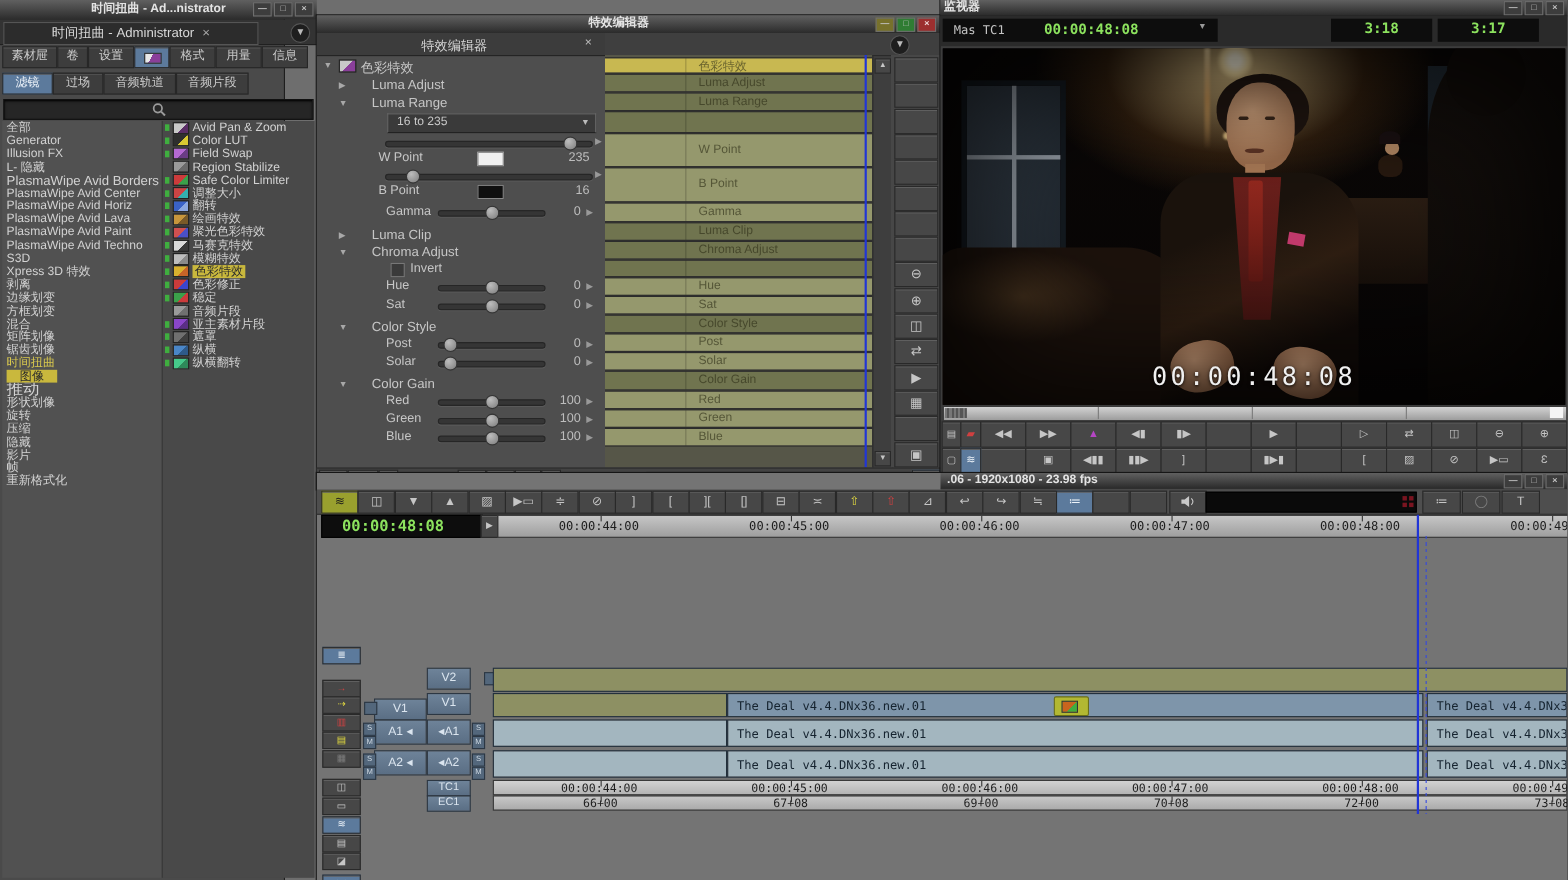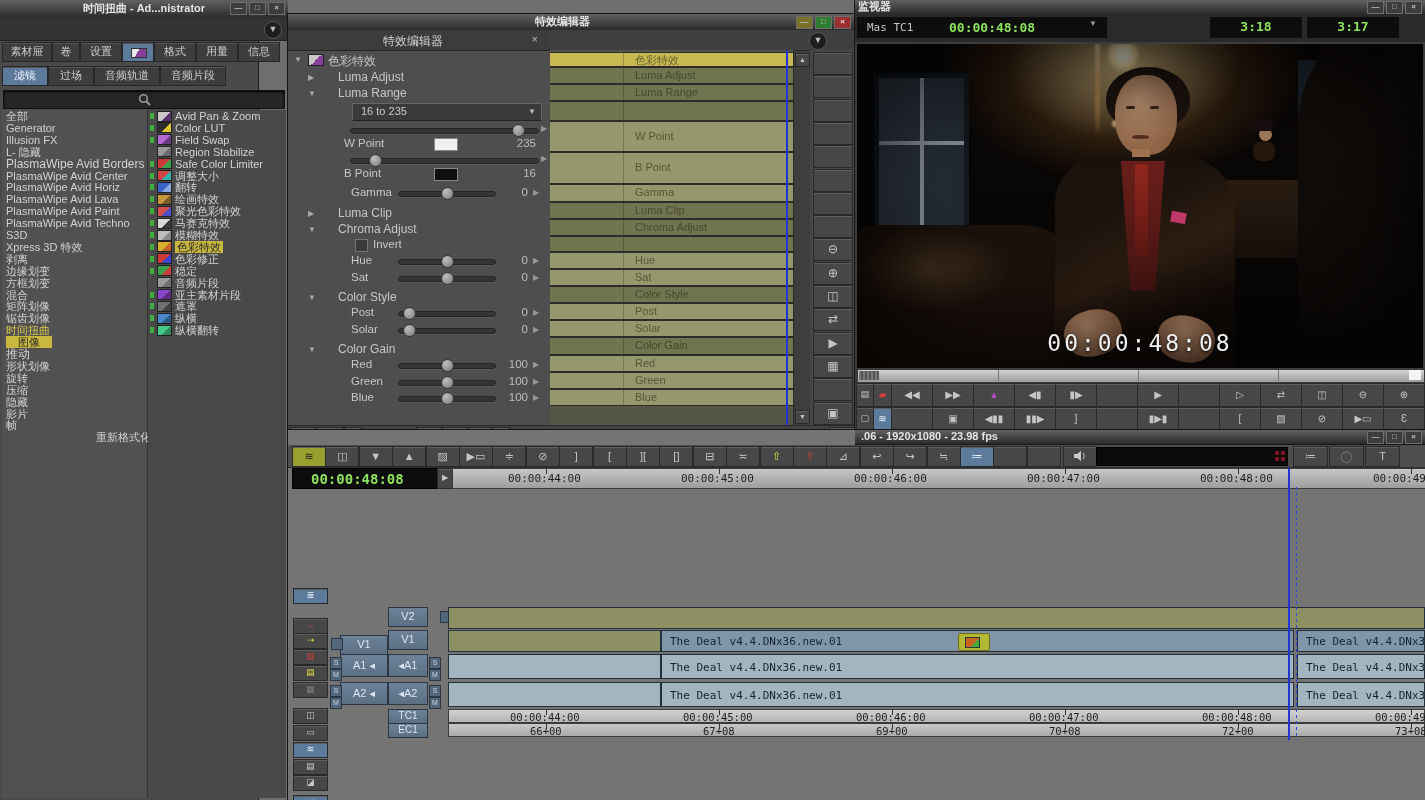--- a/index.html
+++ b/index.html
@@ -50,20 +50,25 @@
   <div class="abs win" id="projWin" style="left:0;top:0;width:258px;height:800px;">
     <div class="abs tbar" style="left:0;top:0;width:288px;height:18px;text-align:center;line-height:17px;">
       <span>时间扭曲 - Ad...nistrator</span>
       <span class="winbtns">
         <span class="winbtn">—</span>
         <span class="winbtn">□</span>
         <span class="winbtn">×</span>
       </span>
     </div>
     <div class="abs" style="left:0;top:18px;width:288px;height:22px;background:#333;border-bottom:1px solid #202020;">
+      <div class="abs" style="left:3px;top:2px;width:230px;height:19px;background:#2c2c2c;border:1px solid #555;
+           text-align:center;line-height:18px;font-size:12px;color:#d8d8d8;">
+        <span>时间扭曲 - Administrator</span>
+        <span style="color:#aaa;margin-left:4px;">×</span>
+      </div>
       <div class="abs" style="right:6px;top:3px;width:16px;height:16px;border-radius:50%;background:#1e1e1e;
            color:#bbb;text-align:center;line-height:15px;font-size:9px;border:1px solid #555;">▼</div>
     </div>
     <div class="abs" id="projMainTabs" style="left:2px;top:42px;width:284px;height:20px;">
         <div class="abs tab" style="left: 0px; top: 0px; width: 48px; height: 18px; line-height: 17px; font-size: 11px;">素材屉</div>
         <div class="abs tab" style="left: 50px; top: 0px; width: 26px; height: 18px; line-height: 17px; font-size: 11px;">卷</div>
         <div class="abs tab" style="left: 78px; top: 0px; width: 40px; height: 18px; line-height: 17px; font-size: 11px;">设置</div>
         <div class="abs tab hl-blu" style="left: 120px; top: 0px; width: 30px; height: 18px; line-height: 17px; font-size: 11px;">
           <div class="abs" style="left: 8px; top: 5px; width: 14px; height: 8px; background: linear-gradient(120deg, rgb(232, 232, 232) 40%, rgb(138, 63, 154) 40%); border: 1px solid rgb(51, 51, 51);"></div>
         </div>
@@ -98,28 +103,28 @@
         <div class="abs" style="left: 0px; top: 119px; width: 145px; height: 12px; line-height: 12px; padding-left: 4px; white-space: nowrap; overflow: hidden; font-size: 11px; color: rgb(210, 210, 210);">S3D</div>
         <div class="abs" style="left: 0px; top: 130.9px; width: 145px; height: 12px; line-height: 12px; padding-left: 4px; white-space: nowrap; overflow: hidden; font-size: 11px; color: rgb(210, 210, 210);">Xpress 3D 特效</div>
         <div class="abs" style="left: 0px; top: 142.8px; width: 145px; height: 12px; line-height: 12px; padding-left: 4px; white-space: nowrap; overflow: hidden; font-size: 11px; color: rgb(210, 210, 210);">剥离</div>
         <div class="abs" style="left: 0px; top: 154.7px; width: 145px; height: 12px; line-height: 12px; padding-left: 4px; white-space: nowrap; overflow: hidden; font-size: 11px; color: rgb(210, 210, 210);">边缘划变</div>
         <div class="abs" style="left: 0px; top: 166.6px; width: 145px; height: 12px; line-height: 12px; padding-left: 4px; white-space: nowrap; overflow: hidden; font-size: 11px; color: rgb(210, 210, 210);">方框划变</div>
         <div class="abs" style="left: 0px; top: 178.5px; width: 145px; height: 12px; line-height: 12px; padding-left: 4px; white-space: nowrap; overflow: hidden; font-size: 11px; color: rgb(210, 210, 210);">混合</div>
         <div class="abs" style="left: 0px; top: 190.4px; width: 145px; height: 12px; line-height: 12px; padding-left: 4px; white-space: nowrap; overflow: hidden; font-size: 11px; color: rgb(210, 210, 210);">矩阵划像</div>
         <div class="abs" style="left: 0px; top: 202.3px; width: 145px; height: 12px; line-height: 12px; padding-left: 4px; white-space: nowrap; overflow: hidden; font-size: 11px; color: rgb(210, 210, 210);">锯齿划像</div>
         <div class="abs" style="left: 0px; top: 214.2px; width: 145px; height: 12px; line-height: 12px; padding-left: 4px; white-space: nowrap; overflow: hidden; font-size: 11px; color: rgb(216, 200, 78);">时间扭曲</div>
         <div class="abs" style="left: 0px; top: 226.1px; width: 145px; height: 12px; line-height: 12px; padding-left: 4px; white-space: nowrap; overflow: hidden; font-size: 11px; color: rgb(210, 210, 210);"><div style="display: inline-block; background: rgb(201, 184, 61); color: rgb(44, 44, 44); padding: 0px 12px;">图像</div></div>
-        <div class="abs" style="left: 0px; top: 238px; width: 145px; height: 12px; line-height: 12px; padding-left: 4px; white-space: nowrap; overflow: hidden; font-size: 12px; color: rgb(210, 210, 210);">推动</div>
+        <div class="abs" style="left: 0px; top: 238px; width: 145px; height: 12px; line-height: 12px; padding-left: 4px; white-space: nowrap; overflow: hidden; font-size: 15px; color: rgb(210, 210, 210);">推动</div>
         <div class="abs" style="left: 0px; top: 249.9px; width: 145px; height: 12px; line-height: 12px; padding-left: 4px; white-space: nowrap; overflow: hidden; font-size: 11px; color: rgb(210, 210, 210);">形状划像</div>
         <div class="abs" style="left: 0px; top: 261.8px; width: 145px; height: 12px; line-height: 12px; padding-left: 4px; white-space: nowrap; overflow: hidden; font-size: 11px; color: rgb(210, 210, 210);">旋转</div>
         <div class="abs" style="left: 0px; top: 273.7px; width: 145px; height: 12px; line-height: 12px; padding-left: 4px; white-space: nowrap; overflow: hidden; font-size: 11px; color: rgb(210, 210, 210);">压缩</div>
         <div class="abs" style="left: 0px; top: 285.6px; width: 145px; height: 12px; line-height: 12px; padding-left: 4px; white-space: nowrap; overflow: hidden; font-size: 11px; color: rgb(210, 210, 210);">隐藏</div>
         <div class="abs" style="left: 0px; top: 297.5px; width: 145px; height: 12px; line-height: 12px; padding-left: 4px; white-space: nowrap; overflow: hidden; font-size: 11px; color: rgb(210, 210, 210);">影片</div>
         <div class="abs" style="left: 0px; top: 309.4px; width: 145px; height: 12px; line-height: 12px; padding-left: 4px; white-space: nowrap; overflow: hidden; font-size: 11px; color: rgb(210, 210, 210);">帧</div>
-        <div class="abs" style="left: 0px; top: 321.3px; width: 145px; height: 12px; line-height: 12px; padding-left: 4px; white-space: nowrap; overflow: hidden; font-size: 11px; color: rgb(210, 210, 210); text-align: right;">重新格式化</div>
+        <div class="abs" style="left: 0px; top: 321.3px; width: 145px; height: 12px; line-height: 12px; padding-left: 4px; white-space: nowrap; overflow: hidden; font-size: 11px; color: rgb(210, 210, 210);">重新格式化</div>
       </div>
     <div class="abs" id="fxList" style="left:148px;top:110px;width:138px;height:688px;background:#494949;">
         <div class="abs" style="left: 0px; top: 0px; width: 138px; height: 12px; line-height: 12px; display: flex; align-items: center; gap: 3px; white-space: nowrap; overflow: hidden;">
           <div style="width: 4px; height: 6px; margin-left: 2px; background: rgb(63, 174, 63);"></div>
           <div style="width: 13px; height: 9px; border: 1px solid rgb(34, 34, 34); background: linear-gradient(135deg, rgb(200, 200, 200) 55%, rgb(90, 46, 102) 55%);"></div>
           <div style="font-size: 11px; color: rgb(210, 210, 210); background: transparent; padding: 0px;">Avid Pan &amp; Zoom</div>
         </div>
         <div class="abs" style="left: 0px; top: 11.9px; width: 138px; height: 12px; line-height: 12px; display: flex; align-items: center; gap: 3px; white-space: nowrap; overflow: hidden;">
           <div style="width: 4px; height: 6px; margin-left: 2px; background: rgb(63, 174, 63);"></div>
           <div style="width: 13px; height: 9px; border: 1px solid rgb(34, 34, 34); background: linear-gradient(135deg, rgb(46, 46, 46) 55%, rgb(216, 200, 50) 55%);"></div>

